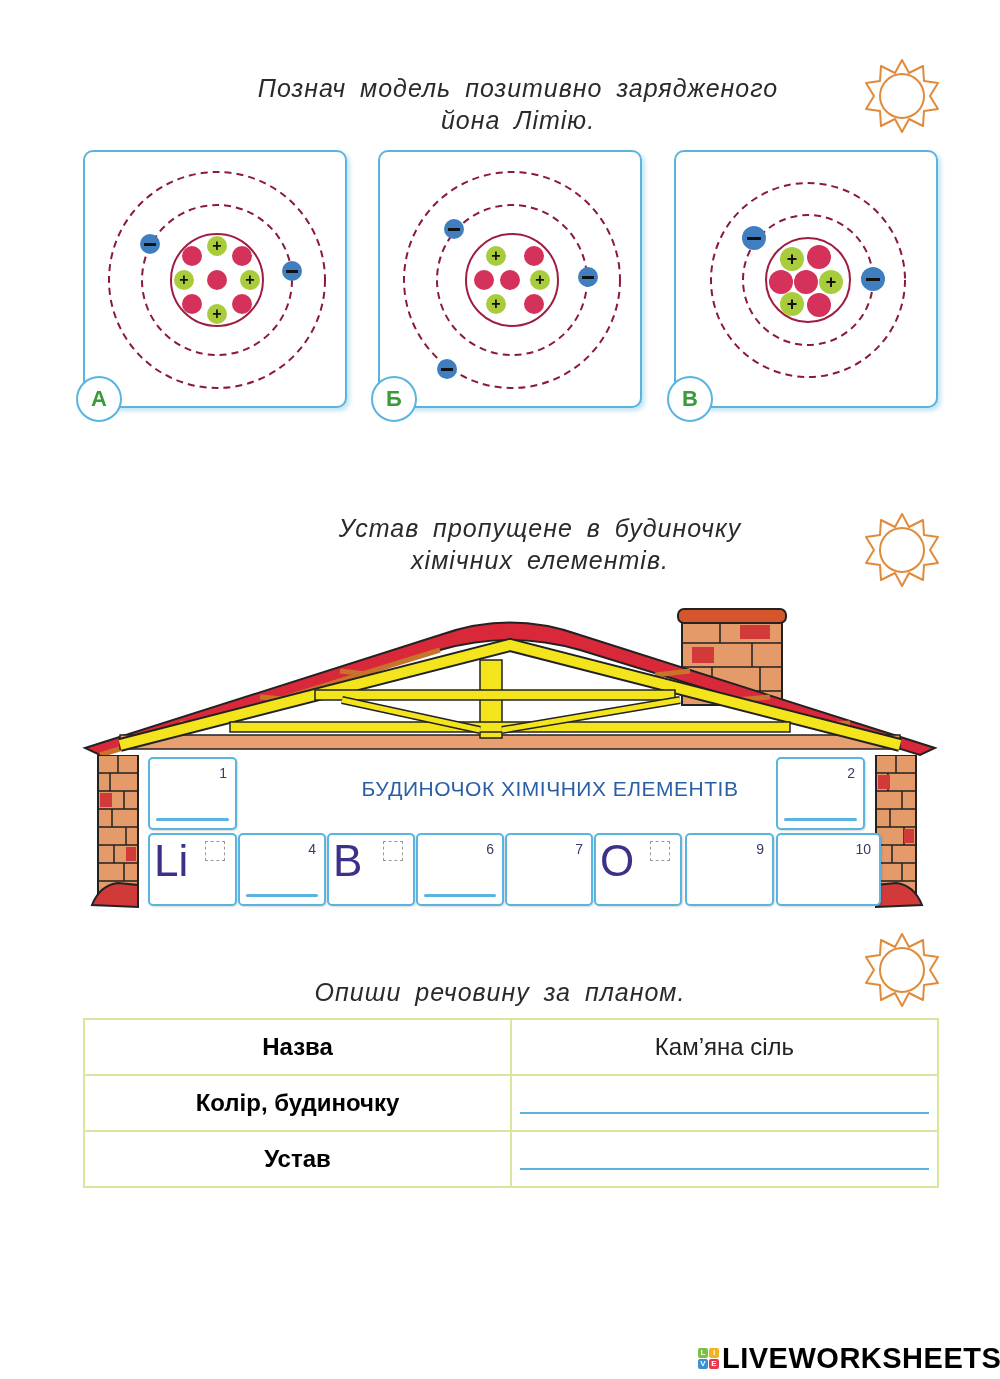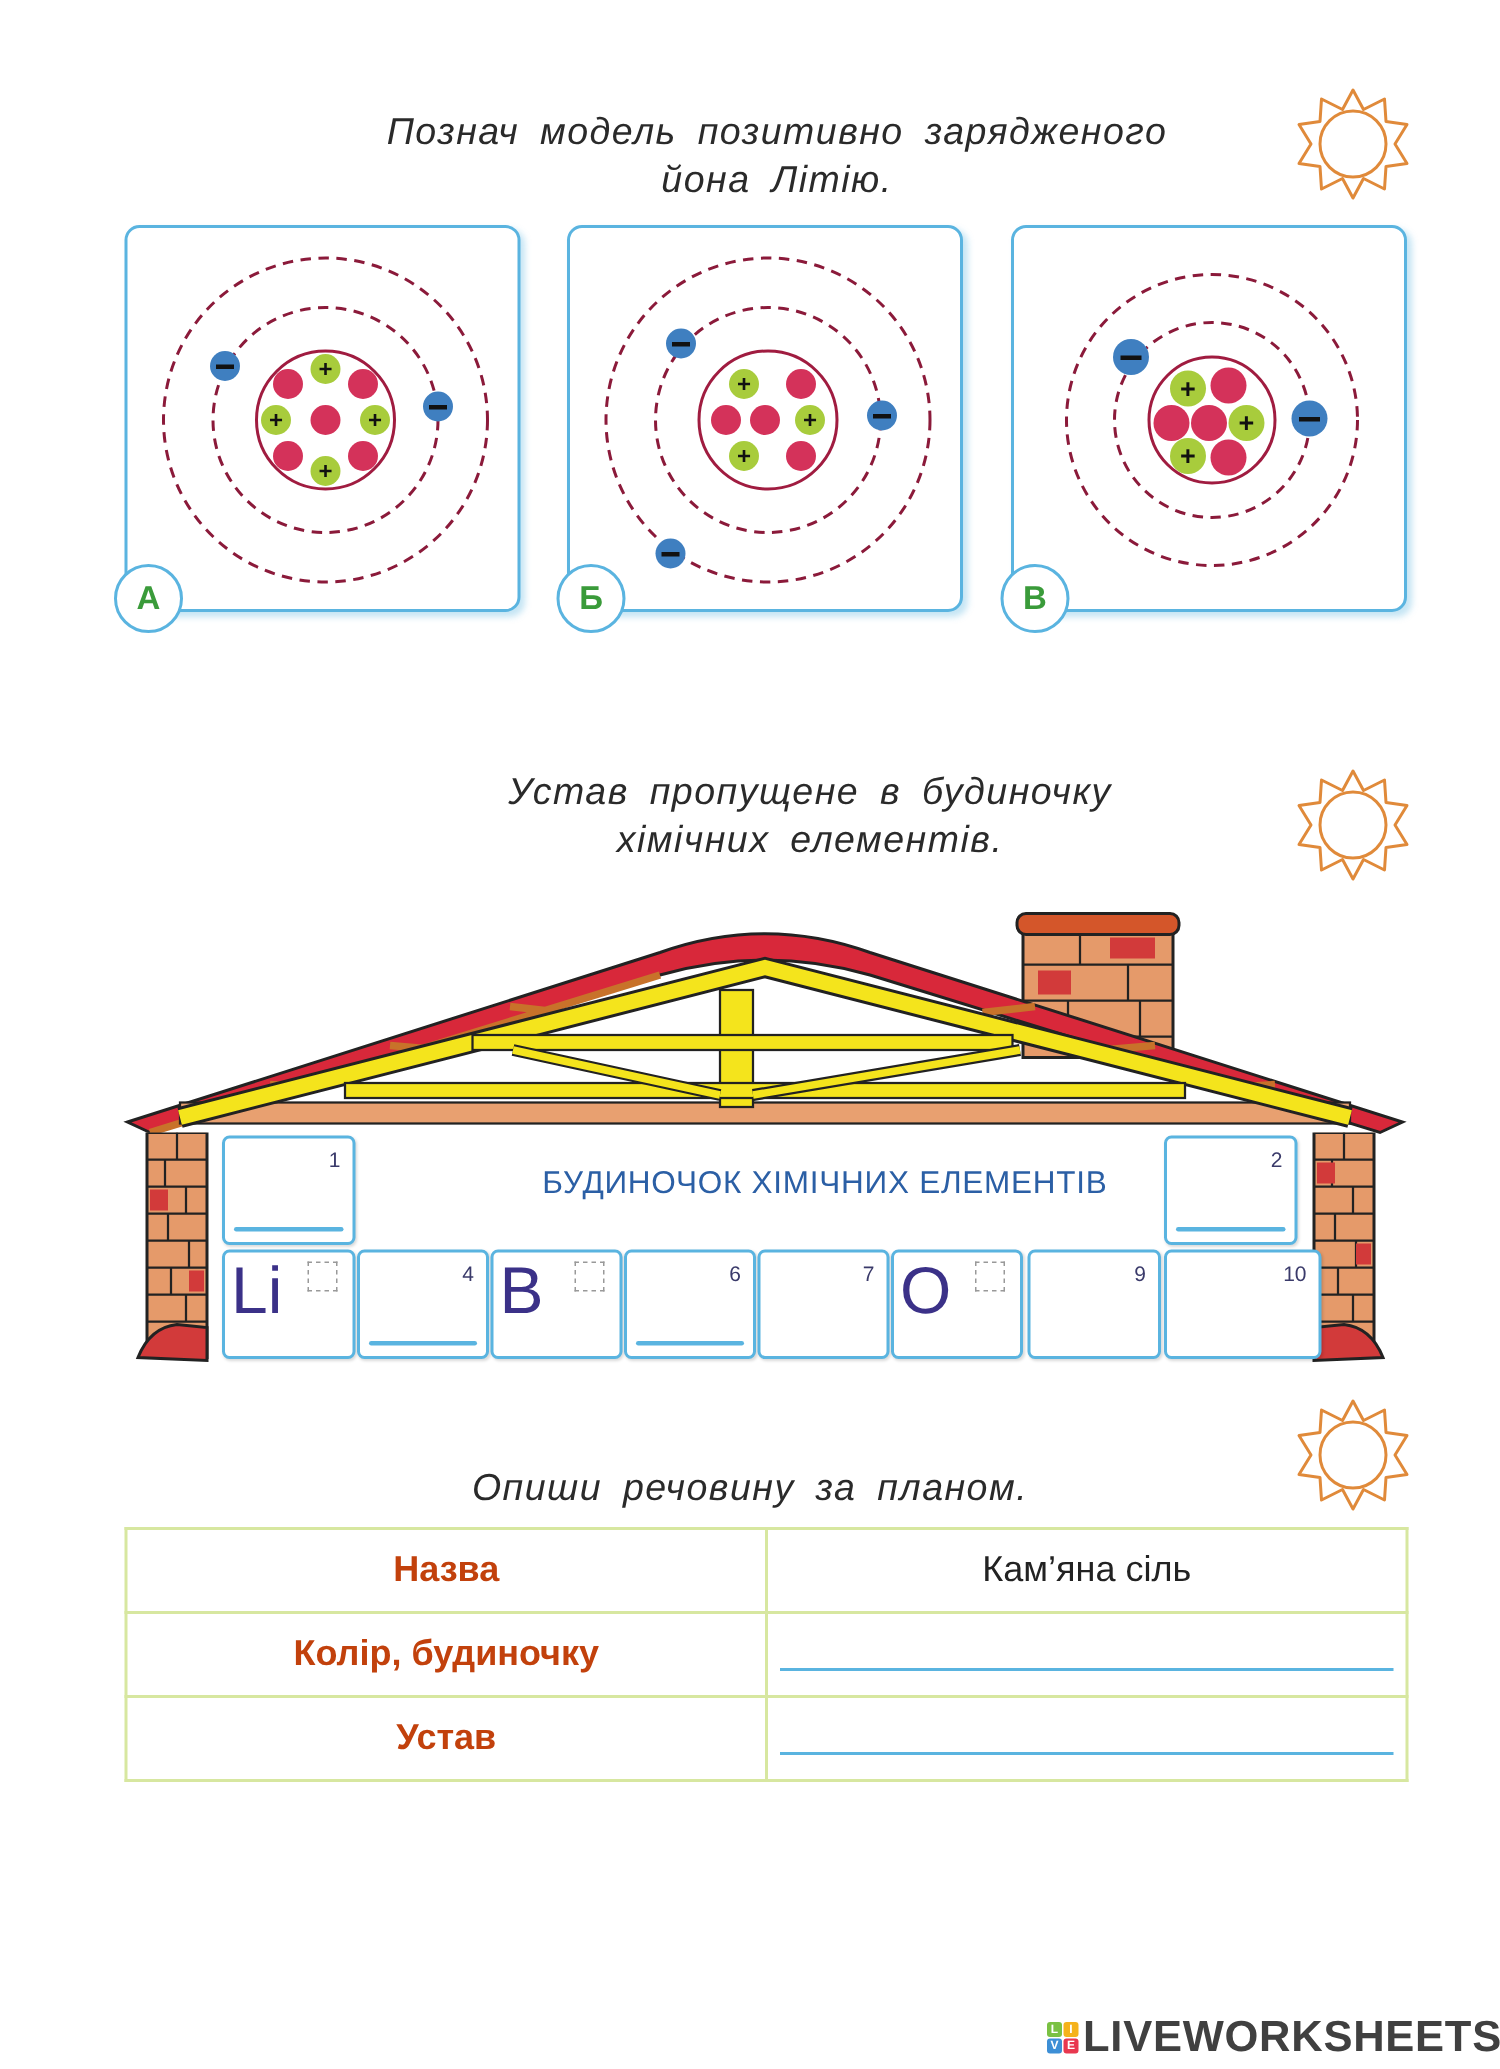--- a/index.html
+++ b/index.html
@@ -40,30 +40,30 @@
     .cell .dotbox { position: absolute; right: 10px; top: 6px; width: 20px; height: 20px; border: 1px dashed #999; }
     .house-title {
       position: absolute; left: 240px; top: 172px; width: 460px; text-align: center;
       font-size: 21px; color: #2b5fa5; letter-spacing: 0.5px;
     }
 
     .plan-table {
       position: absolute; left: 83px; top: 1018px; width: 856px; border-collapse: collapse;
     }
     .plan-table td { border: 2px solid #d7e7a0; font-size: 24px; text-align: center; }
-    .plan-table td.label { color: #c2410c; font-weight: bold; width: 427px; padding: 0 12px; }
+    .plan-table td.label { color: #000000; font-weight: bold; width: 427px; padding: 0 12px; }
     .plan-table td.value { color: #222; font-family: "Liberation Sans", sans-serif; position: relative; margin-left: 12px; }
     .plan-table td.value .answer-line {
       position: absolute; left: 8px; right: 8px; height: 1.5px; background: #5ab4e0;
     }
 
     .logo { position: absolute; left: 698px; top: 1344px; height: 28px; display: flex; align-items: center; }
     .logo-blocks { display: grid; grid-template-columns: 10px 10px; grid-template-rows: 10px 10px; gap: 1px; margin-right: 3px; }
     .logo-blocks span { font-size: 8px; font-weight: bold; color: #fff; display: flex; align-items: center; justify-content: center; border-radius: 2px; }
-    .logo-text { font-size: 29px; font-weight: bold; color: #404040; letter-spacing: 0.5px; }
+    .logo-text { font-size: 29px; font-weight: bold; color: #000000; letter-spacing: 0.5px; }
   </style>
 </head>
 <body>
 
 <div class="task-title" style="top:72px;margin-left:18px;">
   <div>Познач модель позитивно зарядженого</div>
   <div>йона Літію.</div>
 </div>
 <svg class="sun" style="left:862px; top:56px;" viewBox="0 0 80 80">
   <g fill="none" stroke="#e08a3a" stroke-width="2">

